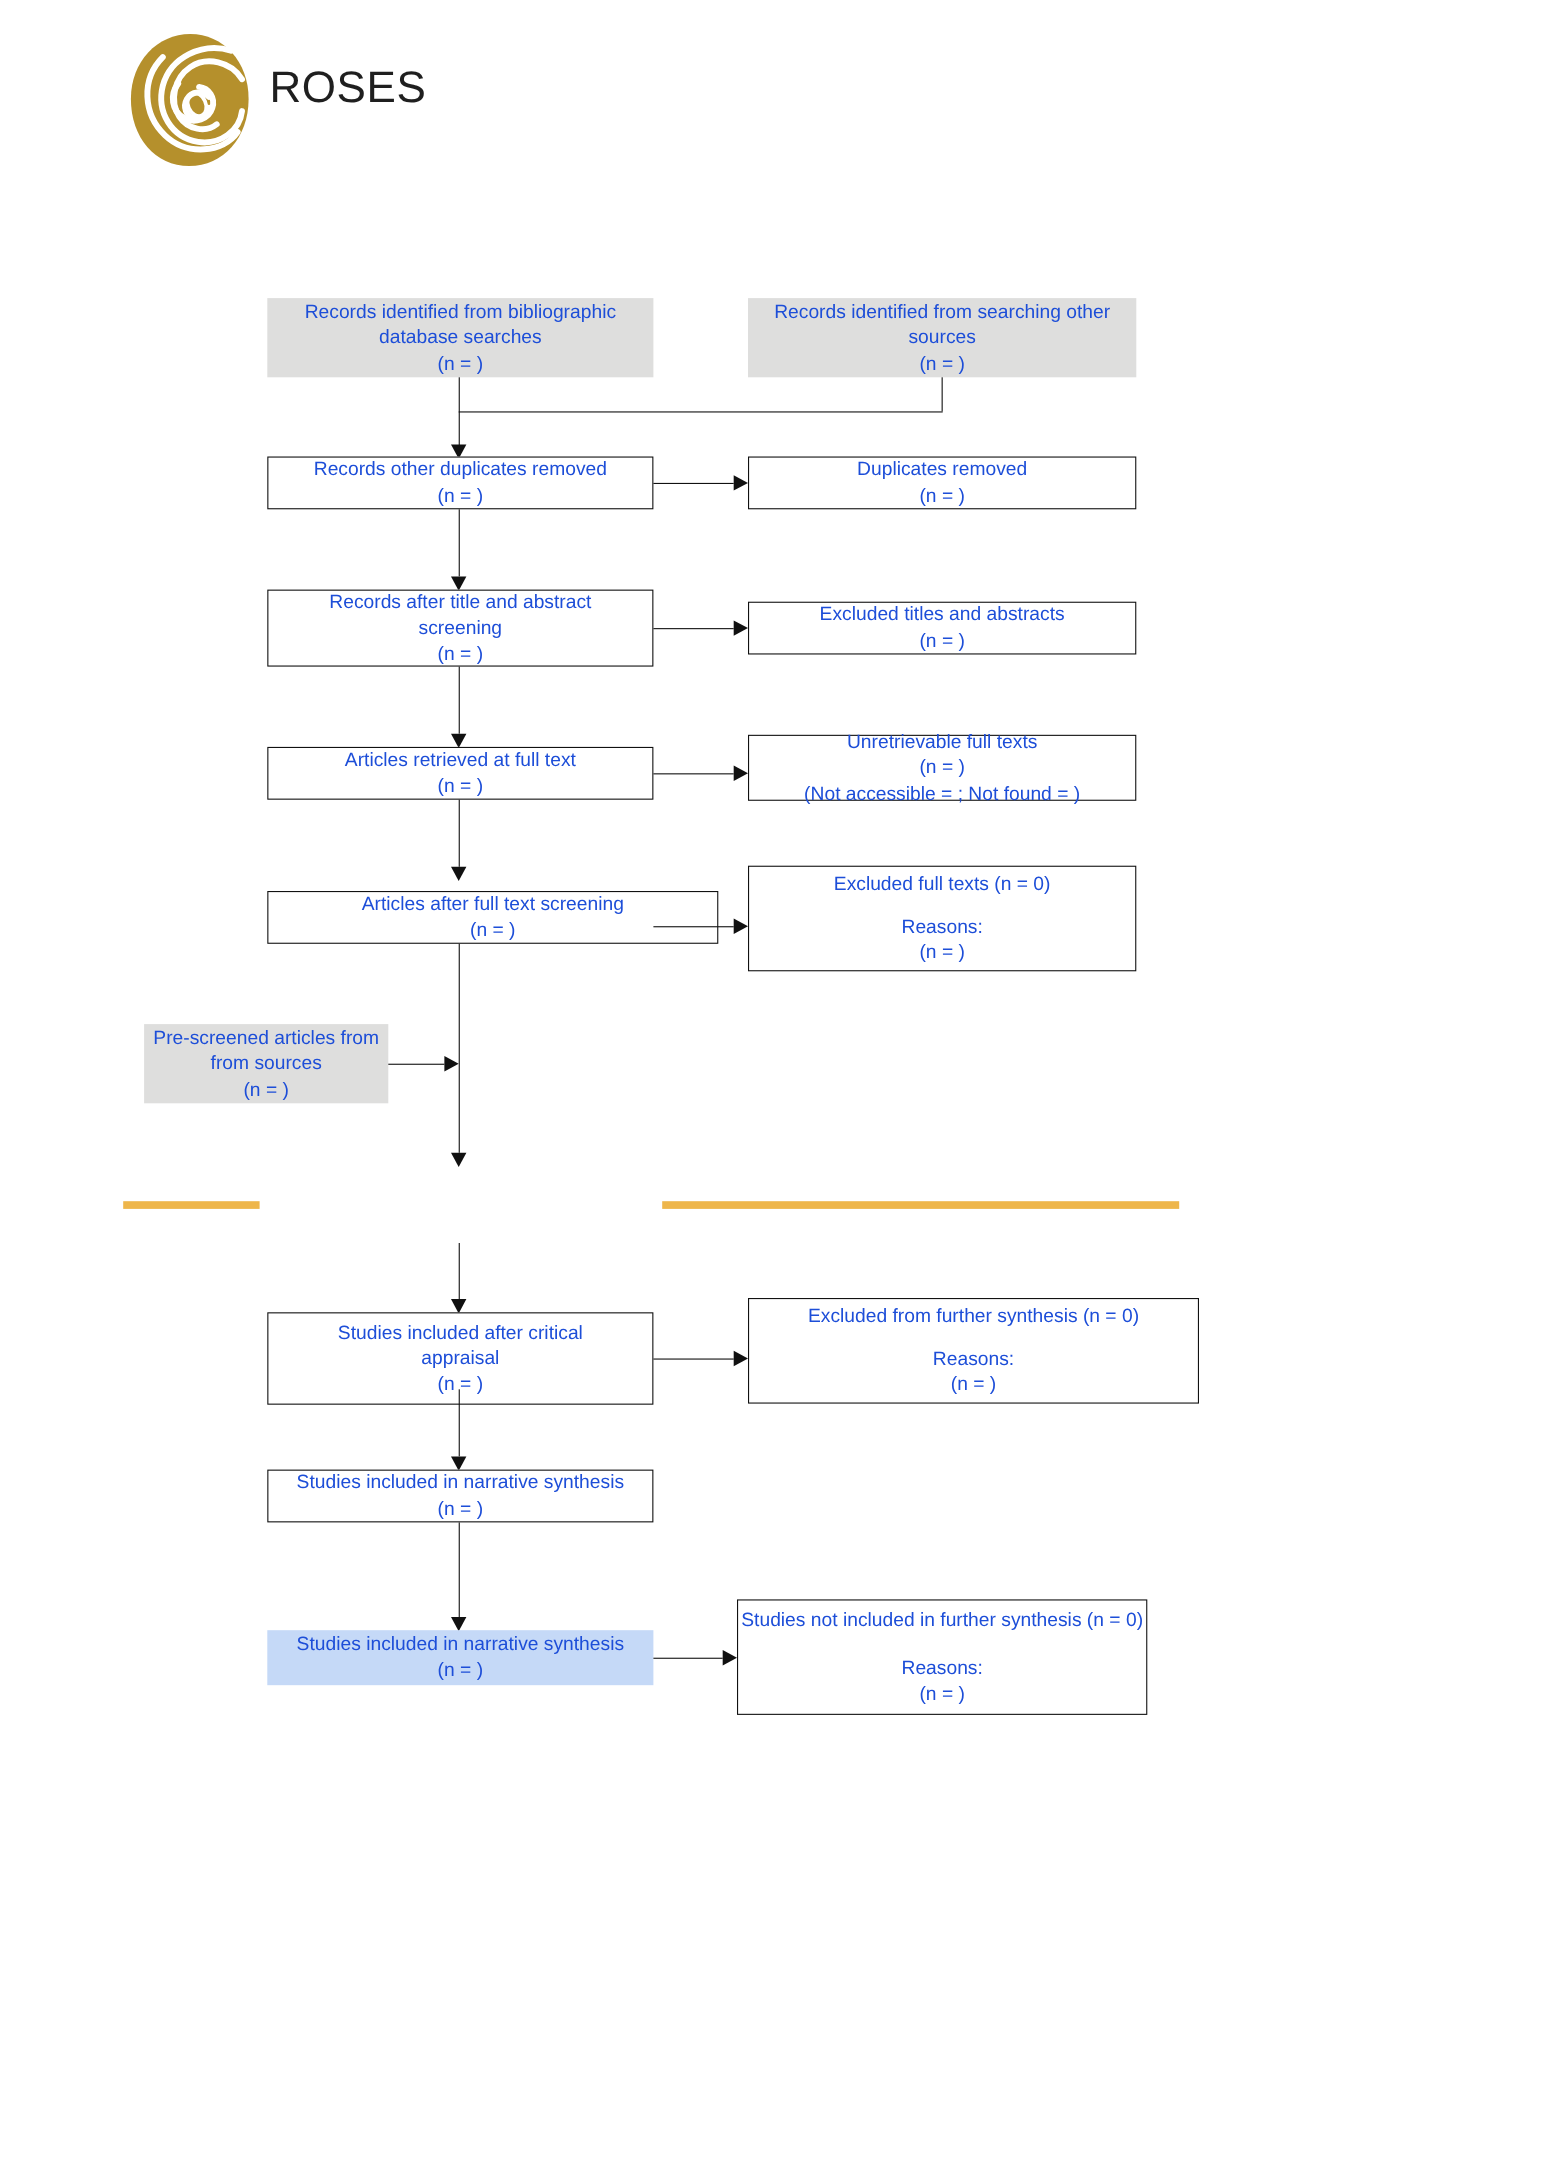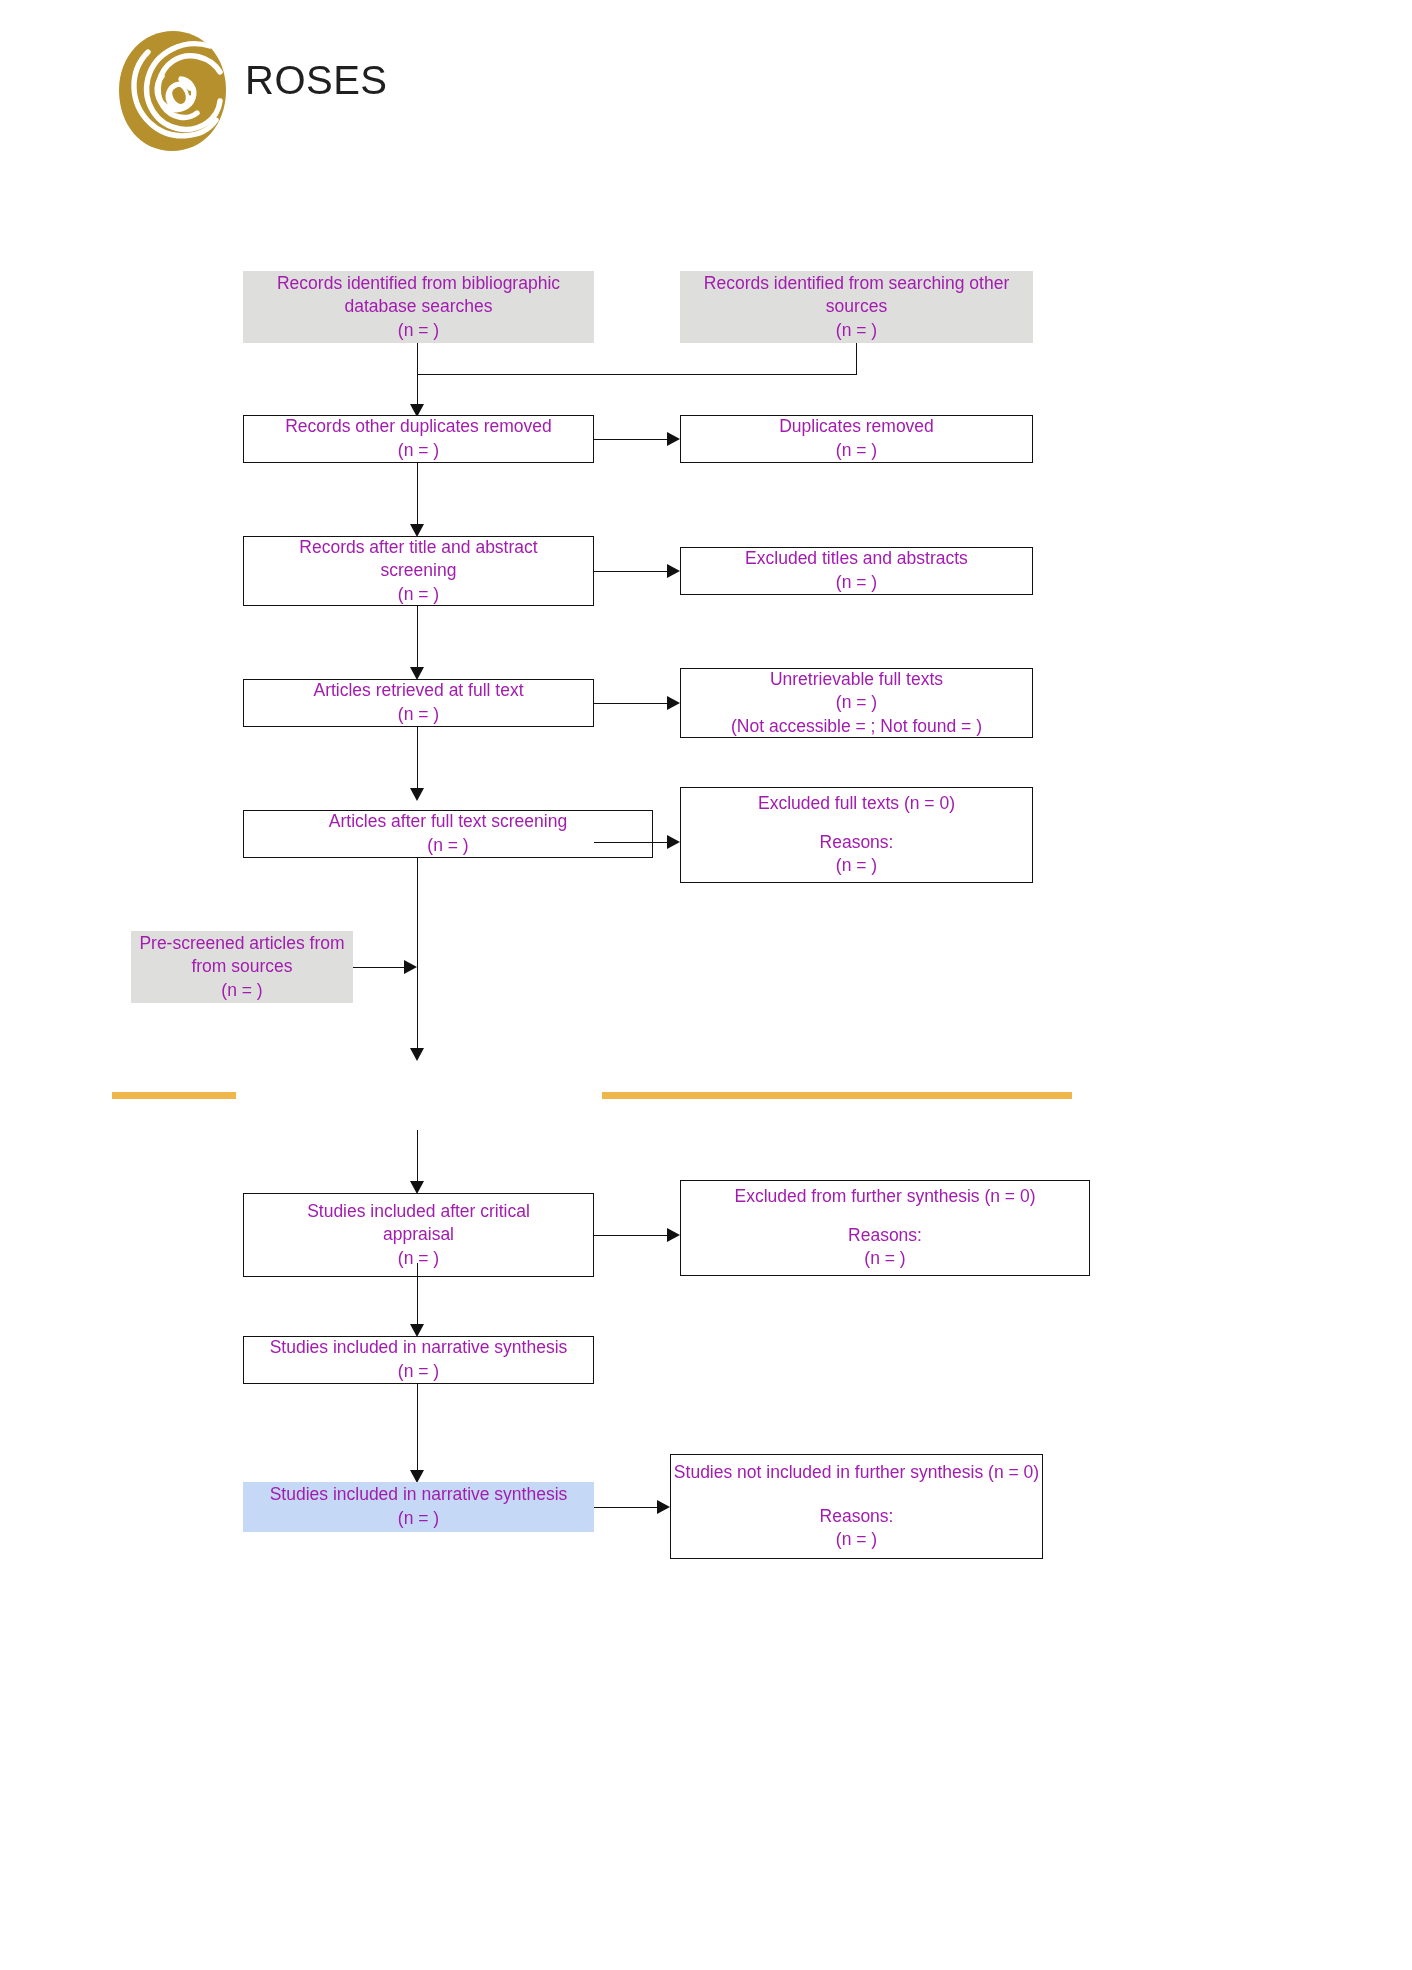--- a/index.html
+++ b/index.html
@@ -62,21 +62,21 @@
     box-sizing: border-box;
     border: 1.6px solid #111111;
     background: #ffffff;
     display: flex;
     flex-direction: column;
     align-items: center;
     justify-content: center;
     text-align: center;
     font-size: 17.5px;
     line-height: 1.35;
-    color: #a21caf;
+    color: #1d4ed8;
     padding: 4px 8px;
   }
   .box.grey {
     background: #dededd;
     border: none;
   }
   .box.blue {
     background: #c5d9f7;
     border: none;
   }
@@ -188,21 +188,21 @@
   <div class="arrow-right" style="left:667px; top:564px;"></div>
 
   <div class="vline" style="left:417px; top:606px; height:61px;"></div>
   <div class="arrow-down" style="left:410px; top:667px;"></div>
 
   <div class="box" style="left:243px; top:679px; width:351px; height:48px;">
     <span class="ln">Articles retrieved at full text</span>
     <span class="ln">(n = )</span>
   </div>
 
-  <div class="box" style="left:680px; top:668px; width:353px; height:70px;">
+  <div class="box" style="left:680px; top:668px; width:353px; height:60px;">
     <span class="ln">Unretrievable full texts</span>
     <span class="ln">(n = )</span>
     <span class="ln">(Not accessible = ; Not found = )</span>
   </div>
 
   <div class="hline" style="left:594px; top:703px; width:73px;"></div>
   <div class="arrow-right" style="left:667px; top:696px;"></div>
 
   <div class="vline" style="left:417px; top:727px; height:61px;"></div>
   <div class="arrow-down" style="left:410px; top:788px;"></div>

